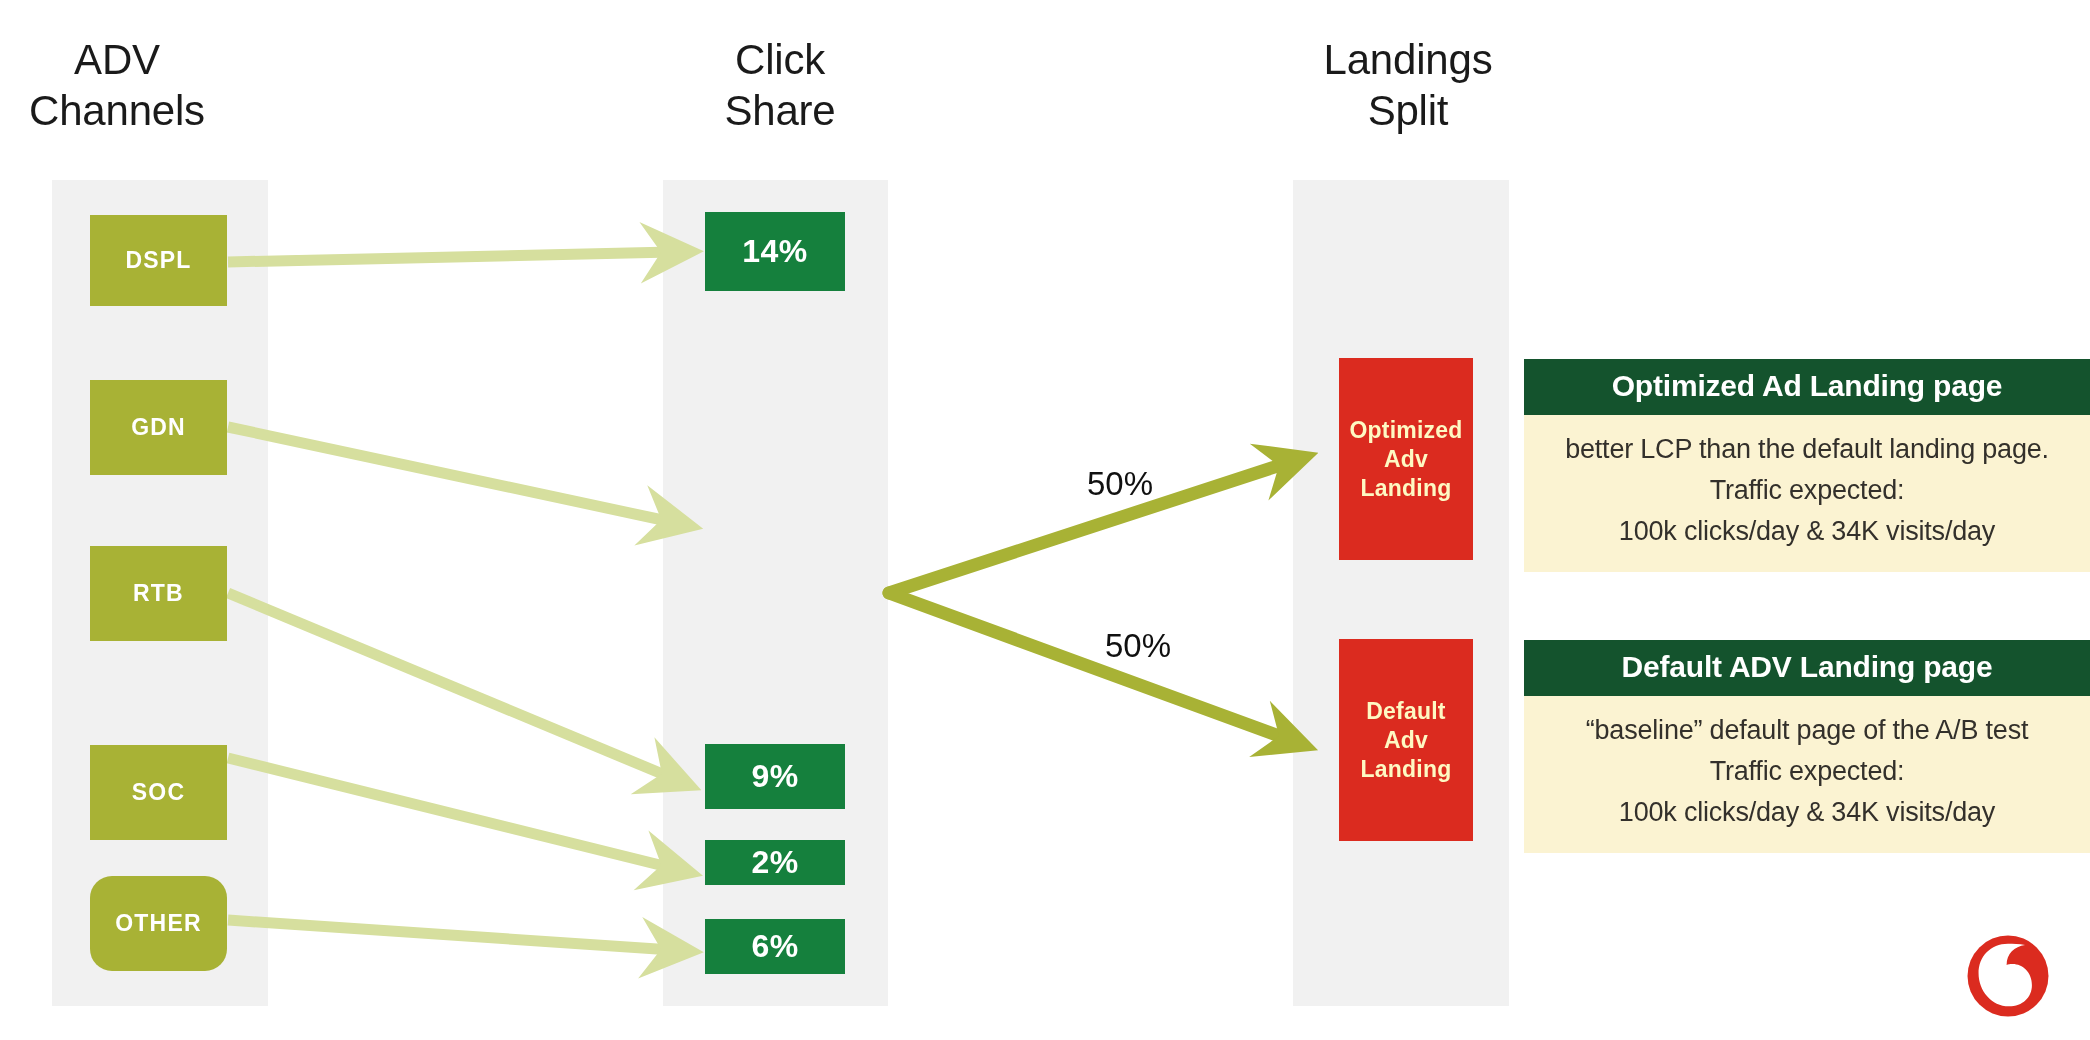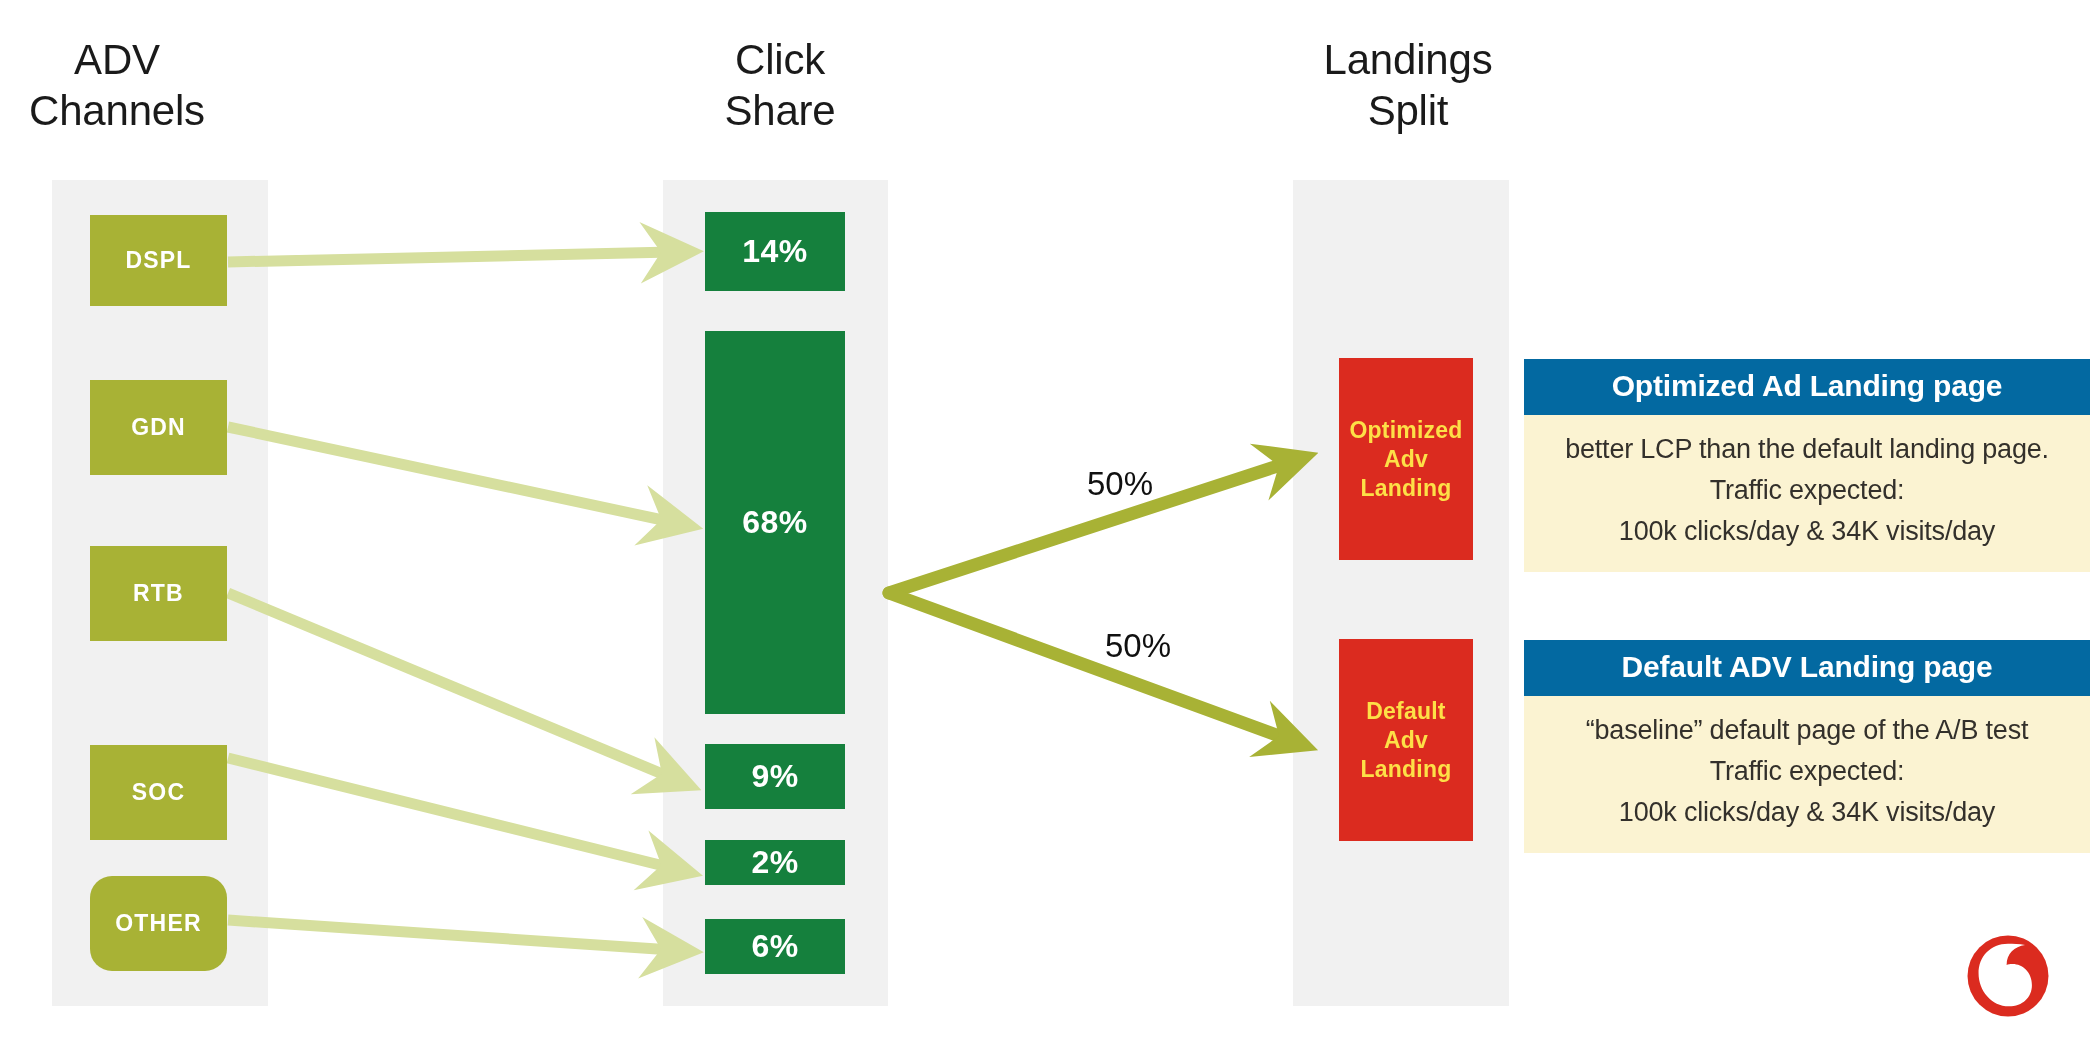--- a/index.html
+++ b/index.html
@@ -29,30 +29,30 @@
 
   
   .share-bar{
     position:absolute;background:#15803d;color:#ffffff;
     display:flex;align-items:center;justify-content:center;
     font-size:32px;font-weight:bold;letter-spacing:0.5px;
   }
 
   
   .land-box{
-    position:absolute;background:#db2b1f;color:#fde047;
+    position:absolute;background:#db2b1f;color:#fef9c3;
     display:flex;align-items:center;justify-content:center;
     text-align:center;font-size:23px;font-weight:bold;
     line-height:29px;white-space:pre-line;letter-spacing:0.2px;
   }
 
   
   .card{position:absolute;}
   .card-head{
-    background:#0369a1;color:#ffffff;text-align:center;
+    background:#14532d;color:#ffffff;text-align:center;
     font-size:30px;font-weight:bold;padding:10px 0 12px 0;
     letter-spacing:-0.2px;
   }
   .card-body{
     background:#fbf3d2;color:#33302b;text-align:center;
     font-size:27px;line-height:41px;padding:14px 18px 20px 18px;
     white-space:pre-line;letter-spacing:-0.2px;
   }
 
   
@@ -127,23 +127,20 @@
   </div>
 
   <div class="chan-box" style="left:90px;top:876px;width:137px;height:95px;border-radius:22px;">
     <span>OTHER</span>
   </div>
 
   <div class="share-bar" style="left:705px;top:212px;width:140px;height:79px;">
     <span>14%</span>
   </div>
 
-  <div class="share-bar" style="left:705px;top:331px;width:140px;height:383px;">
-    <span>68%</span>
-  </div>
 
   <div class="share-bar" style="left:705px;top:744px;width:140px;height:65px;">
     <span>9%</span>
   </div>
 
   <div class="share-bar" style="left:705px;top:840px;width:140px;height:45px;">
     <span>2%</span>
   </div>
 
   <div class="share-bar" style="left:705px;top:919px;width:140px;height:55px;">

